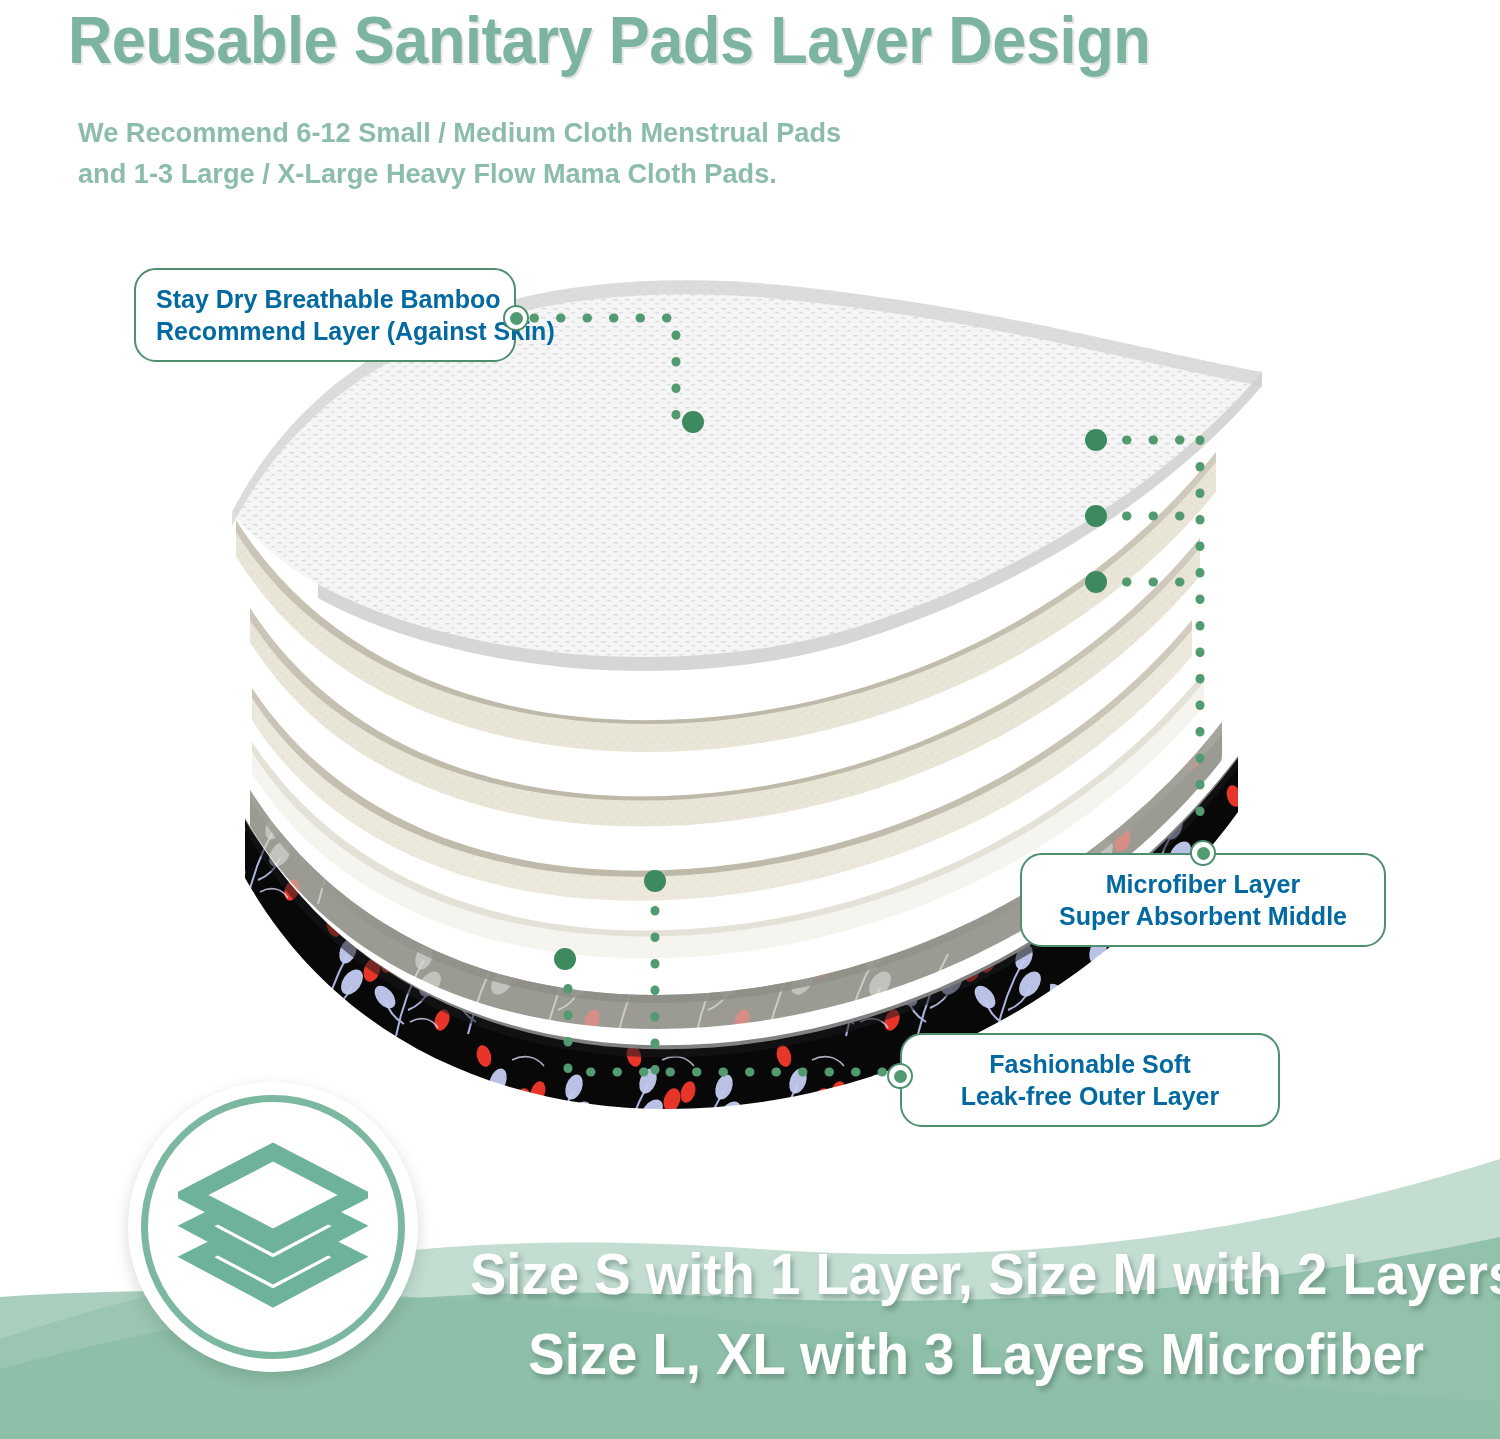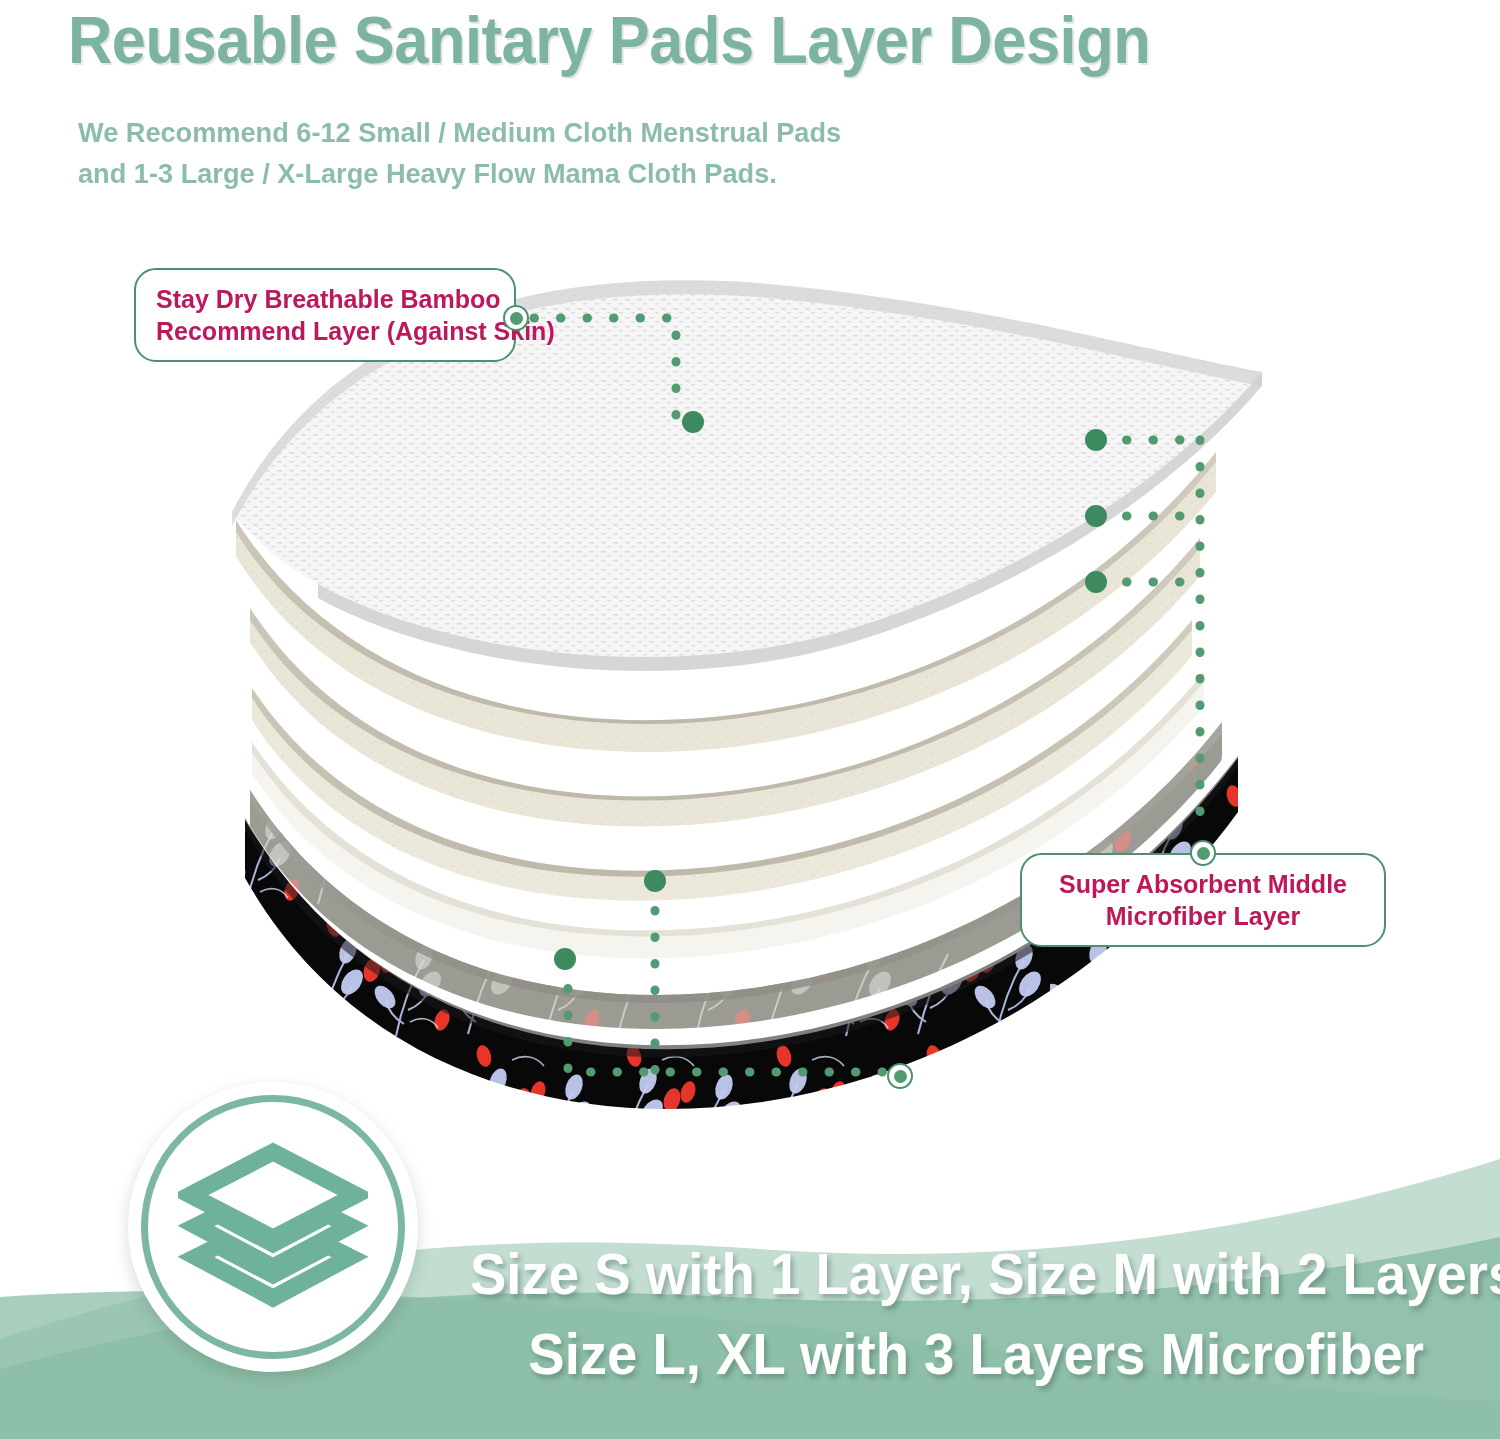--- a/index.html
+++ b/index.html
@@ -57,21 +57,21 @@
     width: 1500px; height: 1439px;
     pointer-events: none;
   }
 
   
   .callout {
     position: absolute;
     border: 2.5px solid #4e8f6d;
     border-radius: 22px;
     background: #ffffff;
-    color: #be185d;
+    color: #0369a1;
     font-size: 25px;
     font-weight: bold;
     line-height: 1.28;
     padding: 13px 20px;
     box-sizing: border-box;
     text-align: center;
     white-space: nowrap;
   }
   .callout .l { display: block; }
 
@@ -327,25 +327,29 @@
     </g>
   </svg>
 
   <div class="callout" id="callout-top">
     <span class="l">Stay Dry Breathable Bamboo</span>
     <span class="l">Recommend Layer (Against Skin)</span>
   </div>
   <div class="knob" id="knob-top"></div>
 
   <div class="callout" id="callout-mid">
+    <span class="l">Microfiber Layer</span>
     <span class="l">Super Absorbent Middle</span>
-    <span class="l">Microfiber Layer</span>
   </div>
   <div class="knob" id="knob-mid"></div>
 
+  <div class="callout" id="callout-bottom">
+    <span class="l">Fashionable Soft</span>
+    <span class="l">Leak-free Outer Layer</span>
+  </div>
   <div class="knob" id="knob-bottom"></div>
 
   <div id="title">Reusable Sanitary Pads Layer Design</div>
   <div id="subtitle">
     <span class="line">We Recommend 6-12 Small / Medium Cloth Menstrual Pads</span>
     <span class="line">and 1-3 Large / X-Large Heavy Flow Mama Cloth Pads.</span>
   </div>
 
   <div id="badge">
     <div id="badge-ring"></div>

